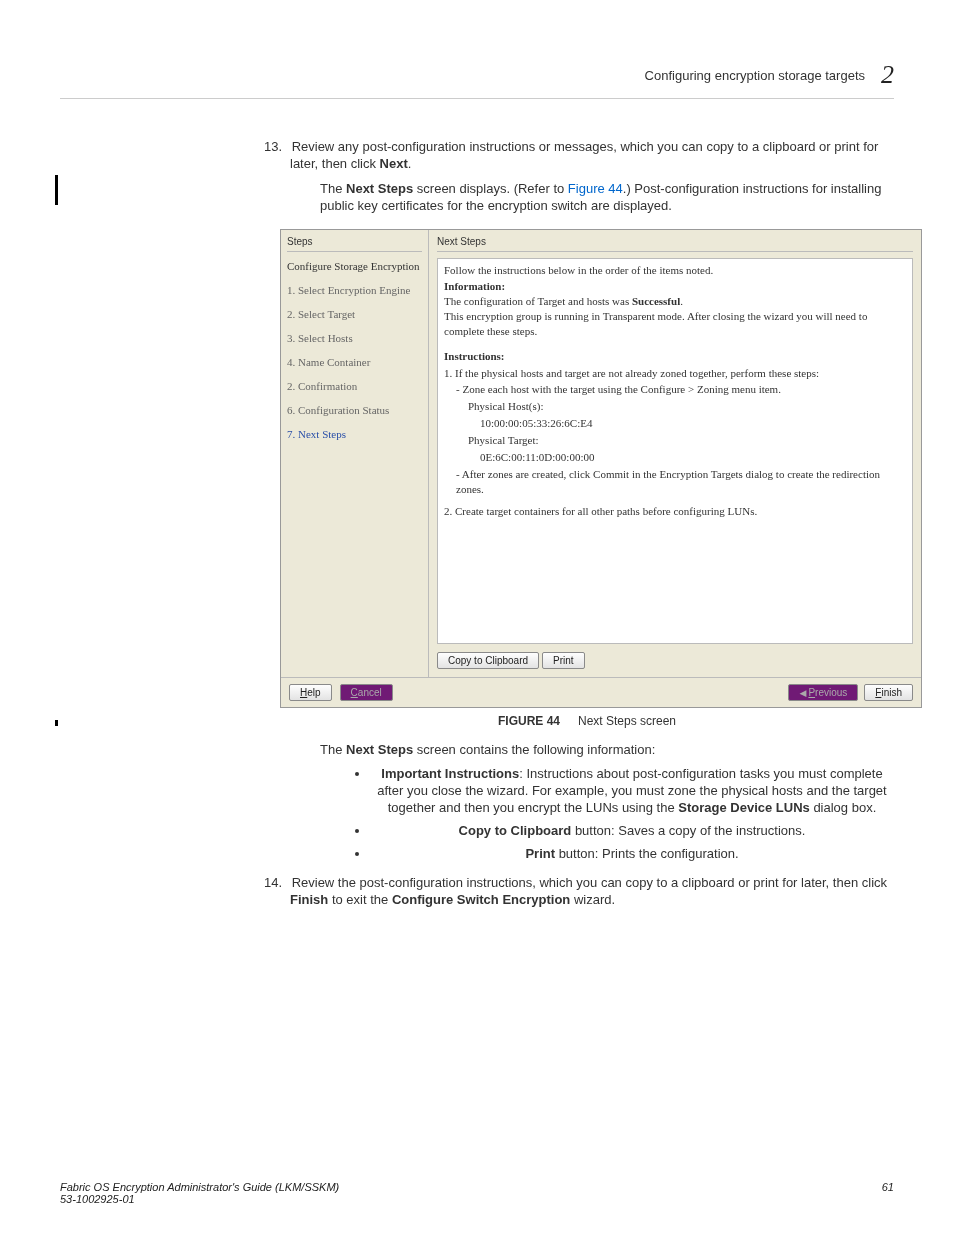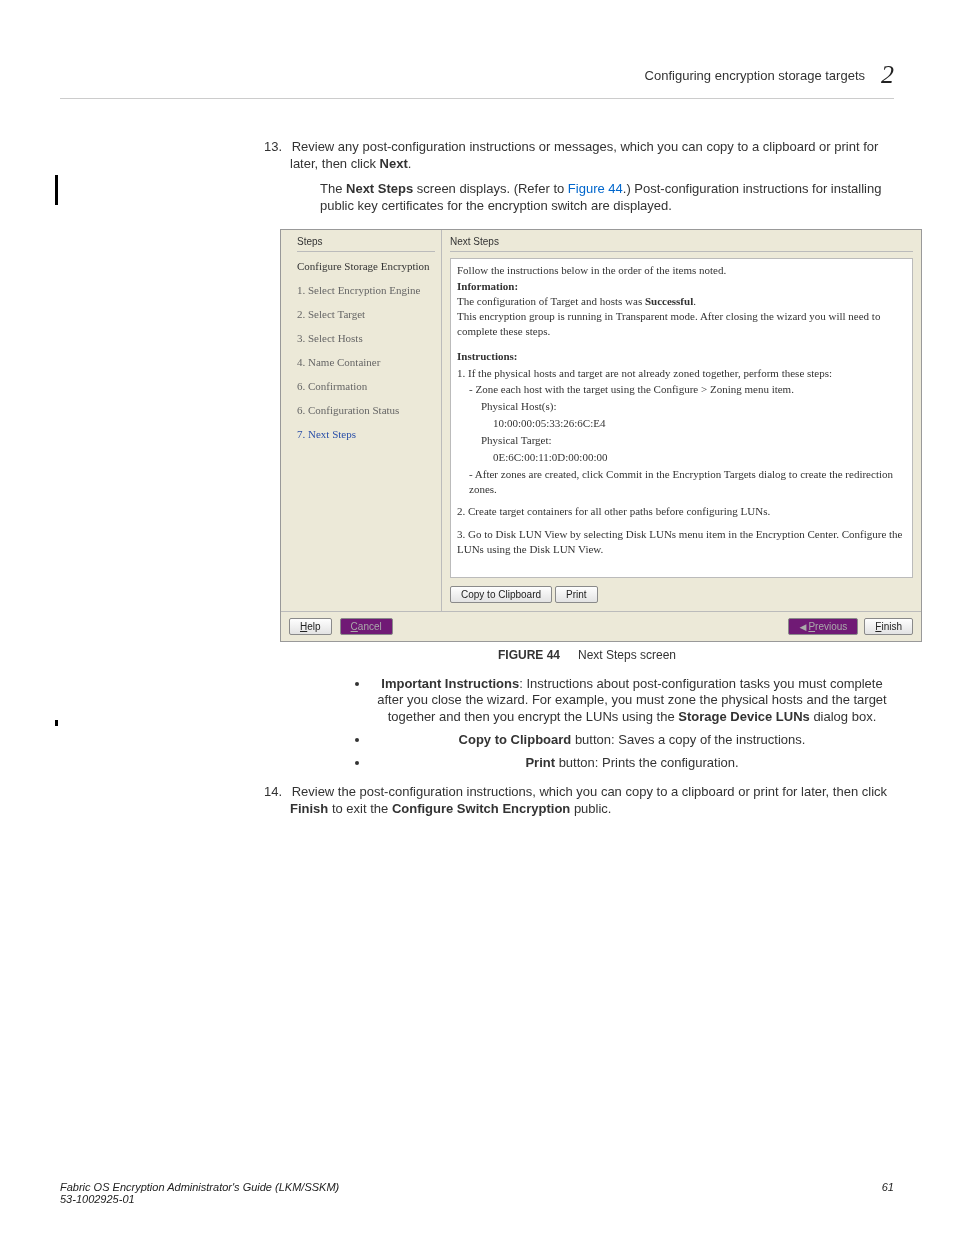--- a/index.html
+++ b/index.html
@@ -54,23 +54,23 @@
     margin: 14px 0 6px 220px;
     width: 640px;
     border: 1px solid #999;
     background: #ece9d8;
     font-family: "Times New Roman", Times, serif;
     font-size: 11px;
     color: #333;
   }
   .ss-inner { display: flex; }
   .ss-left {
-    width: 161px;
+    width: 148px;
     border-right: 1px solid #bbb;
-    padding: 6px 6px 20px 16px;
+    padding: 6px 6px 20px 6px;
     box-sizing: border-box;
     font-family: "Times New Roman", Times, serif;
     font-size: 11px;
   }
   .ss-left-title {
     padding-bottom: 4px;
     border-bottom: 1px solid #bbb;
     font-family: Arial, Helvetica, sans-serif;
     font-size: 10px;
   }
@@ -89,21 +89,21 @@
     font-family: Arial, Helvetica, sans-serif;
     font-size: 10px;
     padding-bottom: 4px;
     border-bottom: 1px solid #bbb;
   }
   .ss-info {
     background: #fff;
     border: 1px solid #bbb;
     margin-top: 6px;
     padding: 4px 6px;
-    height: 320px;
+    height: 386px;
     box-sizing: border-box;
     font-family: "Times New Roman", Times, serif;
     font-size: 11px;
     line-height: 1.35;
     color: #333;
     overflow: hidden;
   }
   .ss-subtitle { font-weight: 700; margin-top: 2px; }
   .ss-li { margin-top: 2px; }
   .ss-li-ind { padding-left: 12px; }
@@ -193,21 +193,21 @@
 
   <div class="screenshot">
     <div class="ss-inner">
       <div class="ss-left">
         <div class="ss-left-title">Steps</div>
         <div class="ss-left-group">Configure Storage Encryption</div>
         <div class="ss-step">1. Select Encryption Engine</div>
         <div class="ss-step">2. Select Target</div>
         <div class="ss-step">3. Select Hosts</div>
         <div class="ss-step">4. Name Container</div>
-        <div class="ss-step">6. Confirmation</div>
+        <div class="ss-step">2. Confirmation</div>
         <div class="ss-step">6. Configuration Status</div>
         <div class="ss-step active">7. Next Steps</div>
       </div>
       <div class="ss-right">
         <div class="ss-right-title">Next Steps</div>
         <div class="ss-info">
           <div>Follow the instructions below in the order of the items noted.</div>
           <div class="ss-subtitle">Information:</div>
           <div>
             <span>The configuration of Target and hosts was </span><span class="bold">Successful</span><span>.</span>
@@ -218,21 +218,20 @@
           <div class="ss-li">1. If the physical hosts and target are not already zoned together, perform these steps:</div>
           <div class="ss-li ss-li-ind">- Zone each host with the target using the Configure &gt; Zoning menu item.</div>
           <div class="ss-li ss-li-ind2">Physical Host(s):</div>
           <div class="ss-li ss-li-ind2" style="padding-left:36px">10:00:00:05:33:26:6C:E4</div>
           <div class="ss-li ss-li-ind2">Physical Target:</div>
           <div class="ss-li ss-li-ind2" style="padding-left:36px">0E:6C:00:11:0D:00:00:00</div>
           <div class="ss-li ss-li-ind">- After zones are created, click Commit in the Encryption Targets dialog to create the redirection zones.</div>
           <div style="height:6px"></div>
           <div class="ss-li">2. Create target containers for all other paths before configuring LUNs.</div>
           <div style="height:6px"></div>
-          <div class="ss-li">3. Go to Disk LUN View by selecting Disk LUNs menu item in the Encryption Center. Configure the LUNs using the Disk LUN View.</div>
         </div>
         <div class="ss-btnrow">
           <div class="winbtn">Copy to Clipboard</div>
           <div class="winbtn">Print</div>
         </div>
       </div>
     </div>
     <div class="ss-bottom">
       <div class="ss-bottom-left">
         <div class="winbtn"><span class="key">H</span>elp</div>
@@ -242,40 +241,43 @@
         <div class="winbtn disabled"><span class="prev-arrow">◀</span><span class="key">P</span>revious</div>
         <div class="winbtn"><span class="key">F</span>inish</div>
       </div>
     </div>
   </div>
 
   <div class="caption">
     <span class="figlab">FIGURE 44</span><span>Next Steps screen</span>
   </div>
 
+  <div class="para" style="padding-left:260px;">
+    <span>The </span><span class="bold">Next Steps</span><span> screen contains the following information:</span>
+  </div>
 
   <div style="padding-left:260px;">
     <ul class="bullets">
       <li>
         <span class="bold">Important Instructions</span><span>: Instructions about post-configuration tasks you must complete after you close the wizard. For example, you must zone the physical hosts and the target together and then you encrypt the LUNs using the </span><span class="bold">Storage Device LUNs</span><span> dialog box.</span>
       </li>
       <li>
         <span class="bold">Copy to Clipboard</span><span> button: Saves a copy of the instructions.</span>
       </li>
       <li>
         <span class="bold">Print</span><span> button: Prints the configuration.</span>
       </li>
     </ul>
   </div>
 
   <ol class="main">
     <li>
       <span class="step-num">14.</span>
       <span class="para">
-        <span>Review the post-configuration instructions, which you can copy to a clipboard or print for later, then click </span><span class="bold">Finish</span><span> to exit the </span><span class="bold">Configure Switch Encryption</span><span> public.</span>
+        <span>Review the post-configuration instructions, which you can copy to a clipboard or print for later, then click </span><span class="bold">Finish</span><span> to exit the </span><span class="bold">Configure Switch Encryption</span><span> wizard.</span>
       </span>
     </li>
   </ol>
 
 </div>
 
 <div class="footer">
   <div>
     <div>Fabric OS Encryption Administrator's Guide  (LKM/SSKM)</div>
     <div>53-1002925-01</div>

